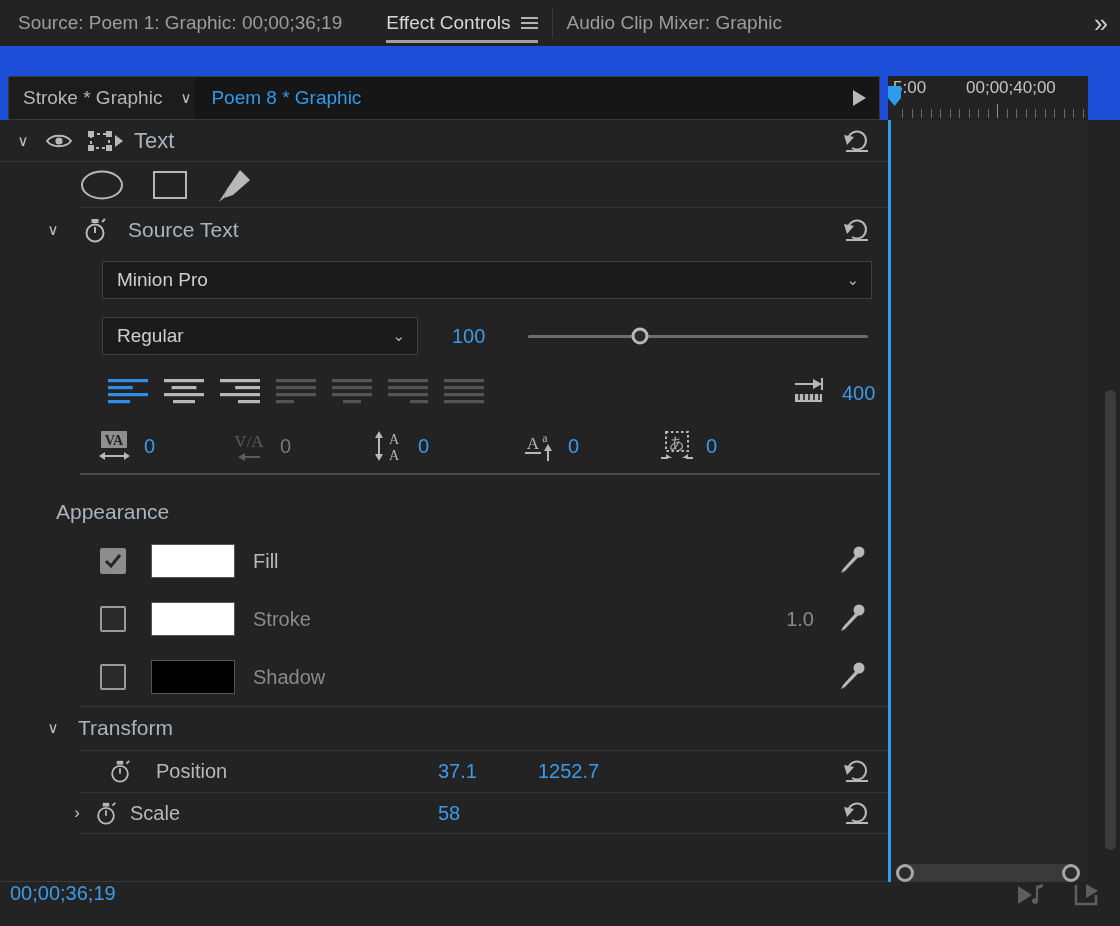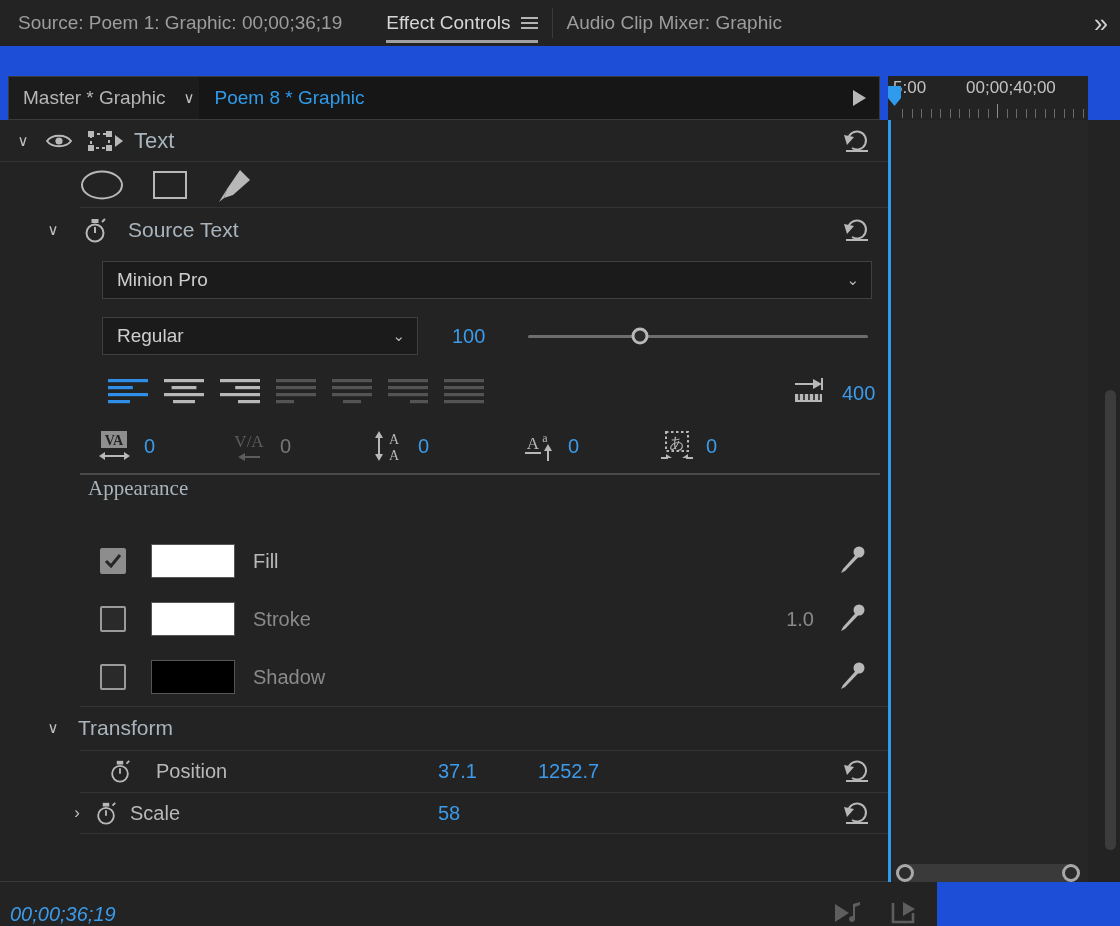--- a/index.html
+++ b/index.html
@@ -131,21 +131,21 @@
   
   .alignrow { height: 52px; display: flex; align-items: center; padding-left: 100px; gap: 0; }
   .alnbtn { width: 56px; display: flex; align-items: center; justify-content: center; }
 
   
   .metricsrow { height: 60px; display: flex; align-items: center; padding-left: 98px; }
   .metric { display: flex; align-items: center; gap: 12px; }
 
   .sep-thick { position: absolute; left: 80px; right: 8px; height: 2px; background: #4a4a4a; }
 
-  .apptitle { height: 56px; display: flex; align-items: flex-start; padding-left: 88px; padding-bottom: 8px; font-family: Liberation Serif, serif; }
+  .apptitle { height: 56px; display: flex; align-items: flex-end; padding-left: 56px; padding-bottom: 8px; }
 
   .approw { height: 58px; display: flex; align-items: center; padding-left: 100px; position: relative; }
   .cb {
     width: 26px; height: 26px; border: 2px solid #9a9a9a; background: #2a2a2a;
     display: flex; align-items: center; justify-content: center; border-radius: 2px;
   }
   .cb.on { background: #8d8d8d; border-color: #8d8d8d; }
   .swatch { width: 84px; height: 34px; margin-left: 25px; border: 1px solid #555; }
   .aplbl { margin-left: 18px; font-size: 20px; }
 
@@ -159,22 +159,22 @@
     background: #3a3a3a; border-radius: 9px; }
   .zknob { position: absolute; width: 18px; height: 18px; border-radius: 50%;
     border: 3px solid #a8a8a8; background: #2b2b2b; top: 2px; }
 
   .vscroll {
     position: absolute; right: 4px; top: 390px; width: 11px; height: 460px;
     background: #3c3c3c; border-radius: 6px;
   }
 
   .statusbar {
-    position: absolute; left: 0; bottom: 0; width: 937px; height: 44px;
-    background: #232323; display: flex; align-items: flex-end; font-style: italic;
+    position: absolute; left: 0; bottom: 0; width: 1120px; height: 44px;
+    background: #232323; display: flex; align-items: flex-start;
   }
   .stc { color: #3d9ae8; font-size: 20px; padding-left: 10px; }
   .stic { margin-left: auto; display: flex; align-items: center; gap: 26px; padding-right: 20px; }
 
   .botline { position: absolute; left: 0; bottom: 44px; width: 888px; height: 1px; background: #3a3a3a; }
 </style>
 </head>
 <body>
 
 <div id="app">
@@ -193,21 +193,21 @@
       <span class="tab-underline"></span>
     </div>
     <div class="tab-sep"></div>
     <div class="tab">
       <span>Audio Clip Mixer: Graphic</span>
     </div>
     <div class="chev-more">»</div>
   </div>
 
   <div class="selrow">
-    <div class="sel-master">Master * Graphic</div>
+    <div class="sel-master">Stroke * Graphic</div>
     <div class="sel-chev">∨</div>
     <div class="sel-clip">Poem 8 * Graphic</div>
     <div class="sel-play">
       <svg width="18" height="20" viewBox="0 0 18 20">
           <polygon class="ic-f" points="3,2 16,10 3,18"></polygon>
         </svg>
     </div>
   </div>
 
   <div class="ruler">

